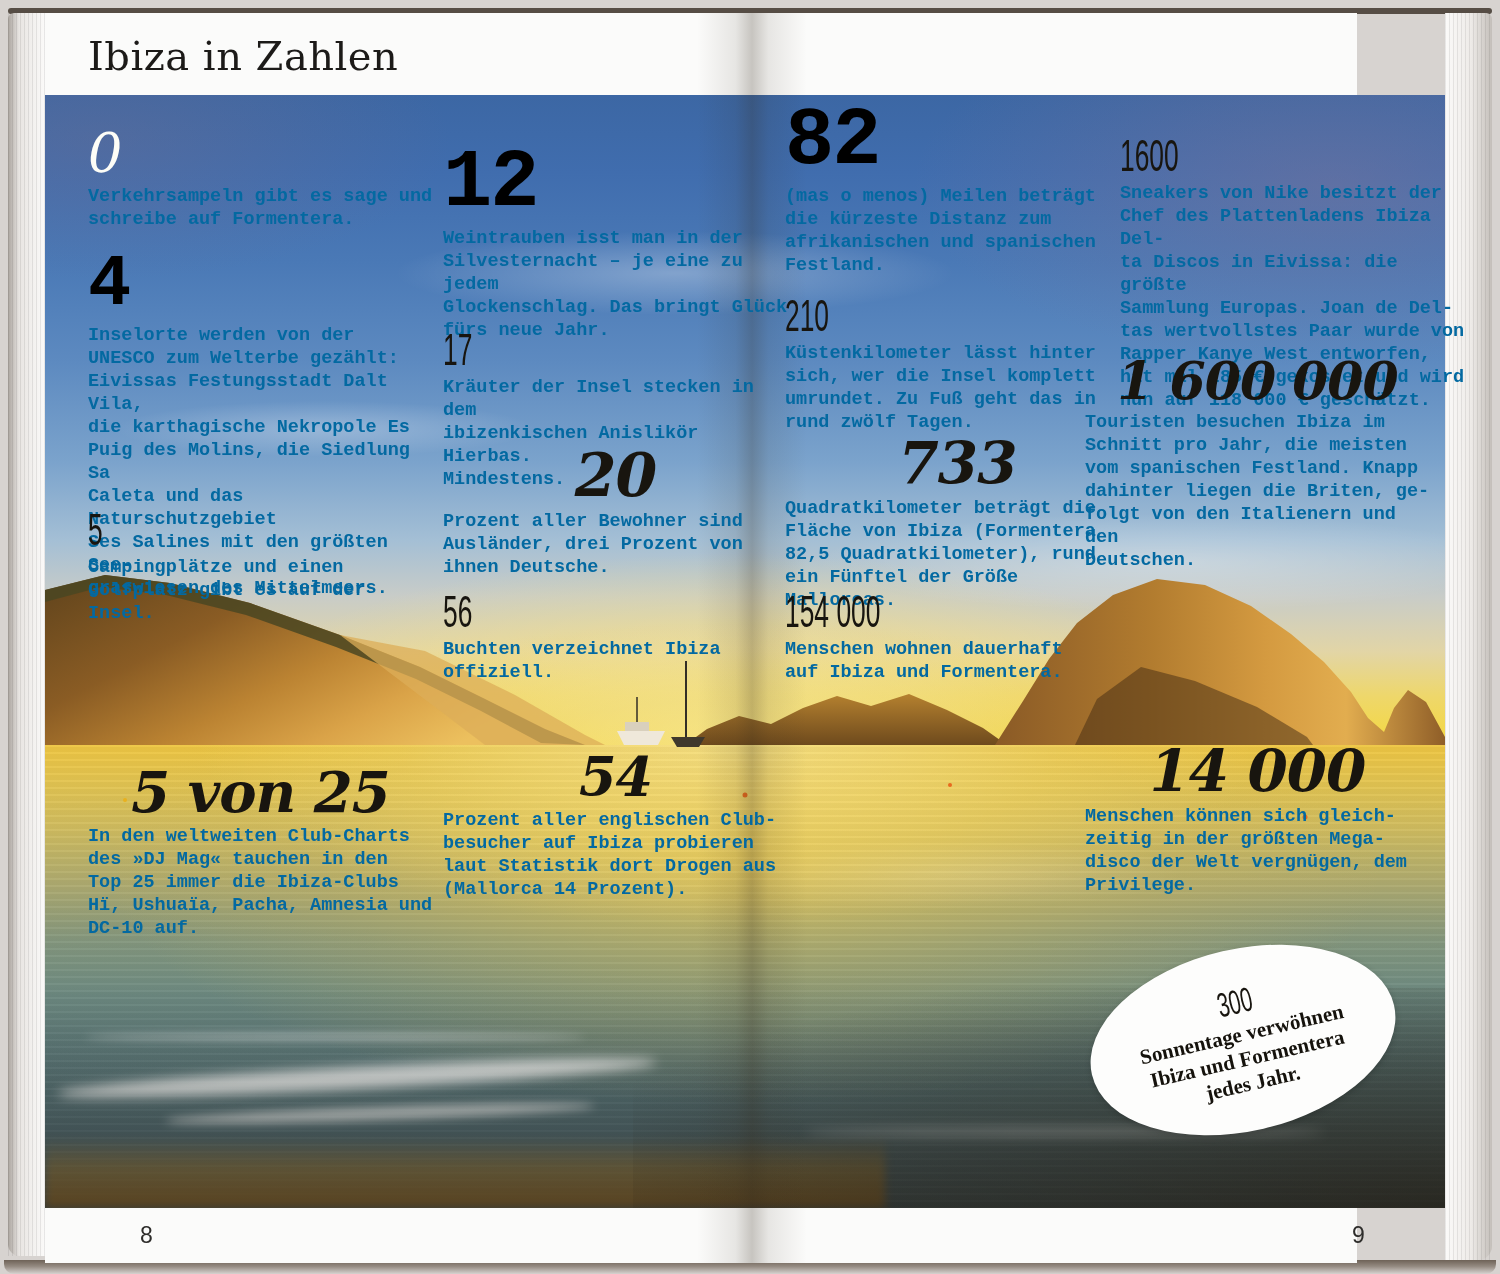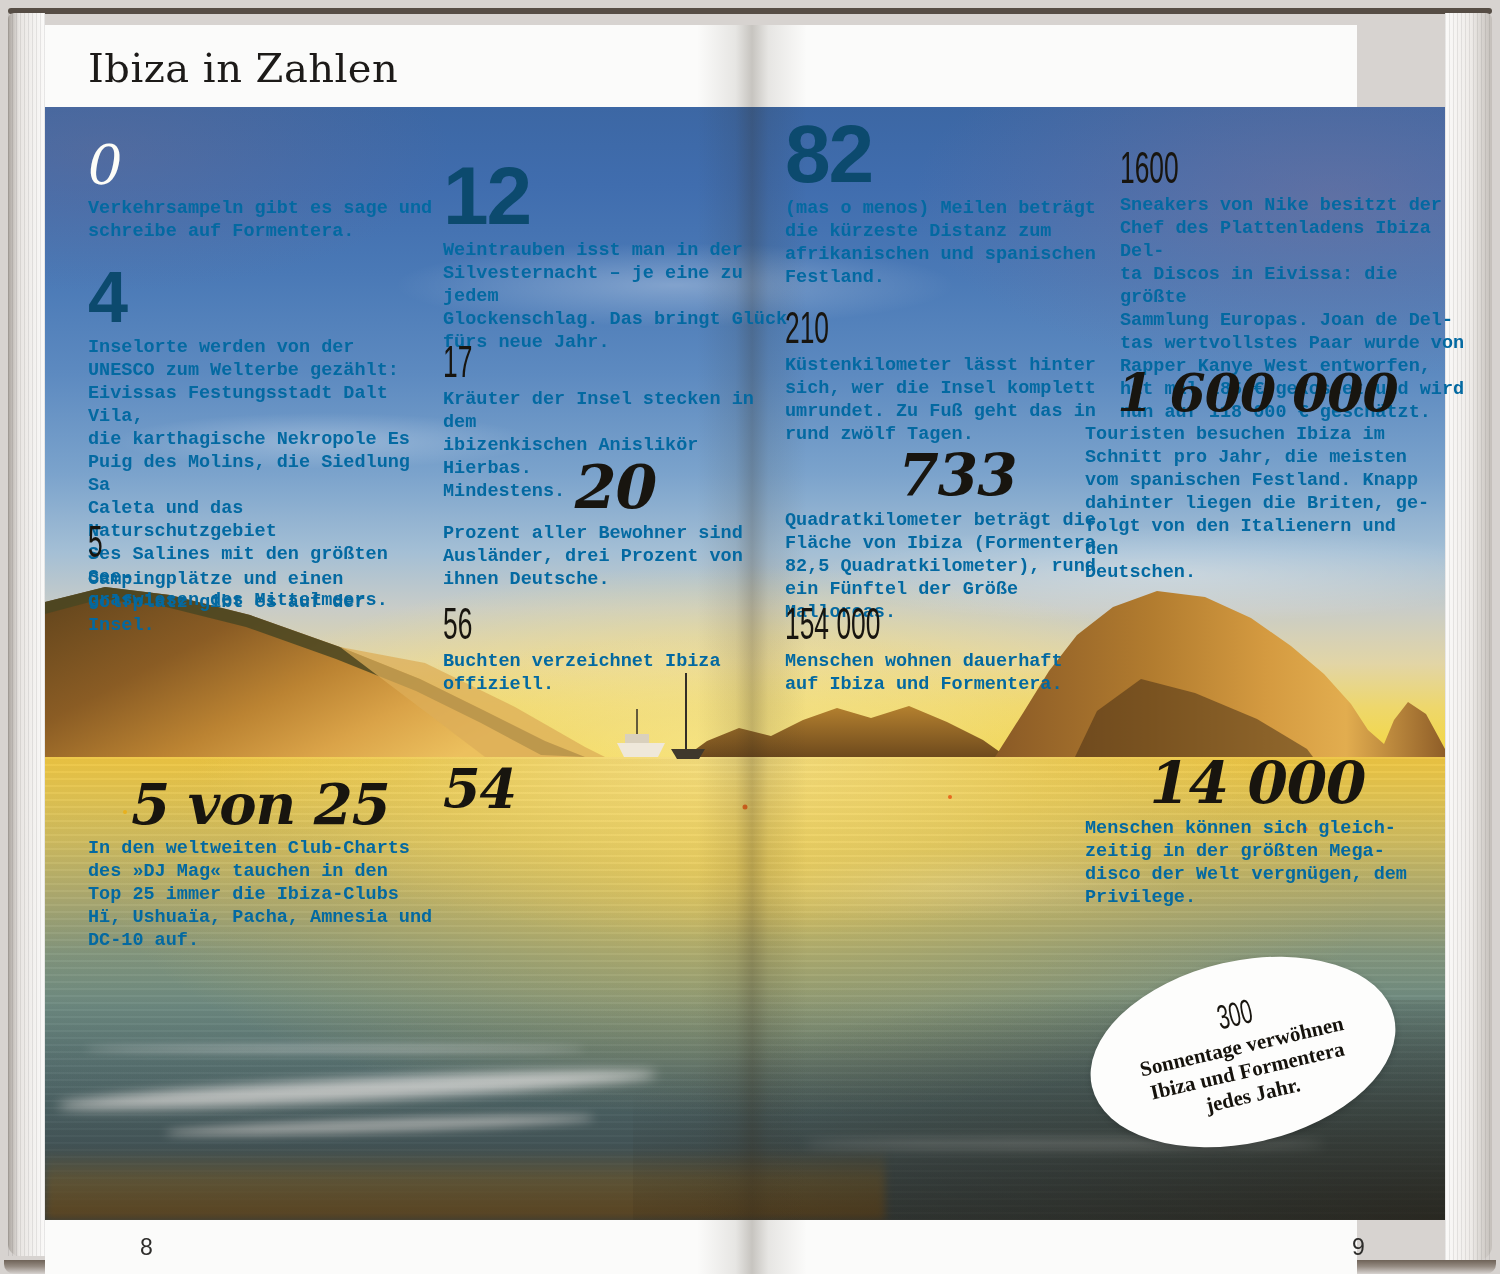--- a/index.html
+++ b/index.html
@@ -14,21 +14,21 @@
   .edge-left:after,.edge-right:after{content:"";position:absolute;inset:0;
     background:repeating-linear-gradient(90deg,rgba(0,0,0,0.08) 0 1px,transparent 1px 4px);}
   .edge-right{position:absolute;left:1445px;top:13px;width:47px;height:1247px;
     background:linear-gradient(90deg,#fbfaf9 0%,#eeebe8 55%,#c4bfba 100%);
     border-radius:0 6px 14px 0;}
   .shadow-bottom{position:absolute;left:4px;top:1260px;width:1492px;height:14px;
     background:linear-gradient(180deg,#6e6257 0%,#948a81 45%,rgba(160,150,142,0) 100%);
     border-radius:0 0 10px 10px;}
 
   
-  .spread{position:absolute;left:45px;top:25px;width:1312px;height:1250px;background:#fbfbfa;}
+  .spread{position:absolute;left:45px;top:13px;width:1312px;height:1250px;background:#fbfbfa;}
   .gutter{position:absolute;left:652px;top:0;width:110px;height:100%;pointer-events:none;z-index:5;
     background:linear-gradient(90deg,transparent 0%,rgba(50,40,25,0.10) 35%,rgba(50,40,25,0.26) 50%,rgba(50,40,25,0.10) 65%,transparent 100%);}
 
   .title{position:absolute;left:43px;top:20px;font-family:"DejaVu Serif",serif;
     font-size:40px;color:#1c1a18;letter-spacing:0.5px;}
   .pagenum{position:absolute;top:1209px;font-family:"Liberation Sans",sans-serif;font-size:23px;color:#2e2d2b;}
   .pagenum.left{left:95px;} .pagenum.right{left:1307px;}
 
   
   .photo{position:absolute;left:0;top:82px;width:1400px;height:1113px;overflow:hidden;}
@@ -57,21 +57,21 @@
   .foam{background:#fff;border-radius:50%;}
   .foam.f1{left:12px;top:972px;width:600px;height:22px;filter:blur(6px);transform:rotate(-3deg);opacity:.8;}
   .foam.f2{left:120px;top:1012px;width:430px;height:13px;filter:blur(5px);transform:rotate(-2deg);opacity:.65;}
   .foam.f3{left:40px;top:938px;width:500px;height:8px;filter:blur(4px);opacity:.4;}
   .foam.f4{left:760px;top:1032px;width:520px;height:10px;filter:blur(6px);opacity:.3;}
   .landforms{position:absolute;inset:0;width:100%;height:100%;}
 
   
   .stat{position:absolute;z-index:6;}
   .num{display:block;}
-  .num-white{color:#0c4a6e;font-family:Liberation Sans, sans-serif;font-weight:bold;line-height:0.92;letter-spacing:-2px;}
+  .num-white{color:#000000;font-family:Liberation Mono, monospace;font-weight:bold;line-height:0.92;letter-spacing:-2px;}
   .num-white-italic{color:#fdfdf7;font-family:"DejaVu Serif",serif;font-style:italic;font-weight:normal;line-height:0.95;}
   .num-italic{color:#18150f;font-family:"DejaVu Serif",serif;font-style:italic;font-weight:bold;line-height:0.95;letter-spacing:-1px;text-align:center;}
   .num-cond{color:#18150f;font-family:"Liberation Sans",sans-serif;font-weight:400;font-size:44px;line-height:0.92;
     transform:scaleX(0.6);transform-origin:left bottom;display:inline-block;}
   .txt{font-family:Liberation Mono, monospace;font-weight:bold;font-size:18.5px;line-height:23px;
     color:#0369a1;white-space:pre-line;margin-top:6px;width:345px;}
 
   .s0{left:43px;top:115px;}  .s0 .num{font-size:54px;}
   .s1{left:43px;top:239px;}  .s1 .num{font-size:72px;}
   .s2{left:43px;top:497px;}
@@ -219,20 +219,24 @@
 Ausländer, drei Prozent von
 ihnen Deutsche.</div>
     </div>
     <div class="stat s7">
       <span class="num num-cond">56</span>
       <div class="txt">Buchten verzeichnet Ibiza
 offiziell.</div>
     </div>
     <div class="stat s8">
       <span class="num num-italic">54</span>
+      <div class="txt">Prozent aller englischen Club-
+besucher auf Ibiza probieren
+laut Statistik dort Drogen aus
+(Mallorca 14 Prozent).</div>
     </div>
 
     <div class="stat s9">
       <span class="num num-white">82</span>
       <div class="txt">(mas o menos) Meilen beträgt
 die kürzeste Distanz zum
 afrikanischen und spanischen
 Festland.</div>
     </div>
     <div class="stat s10">

